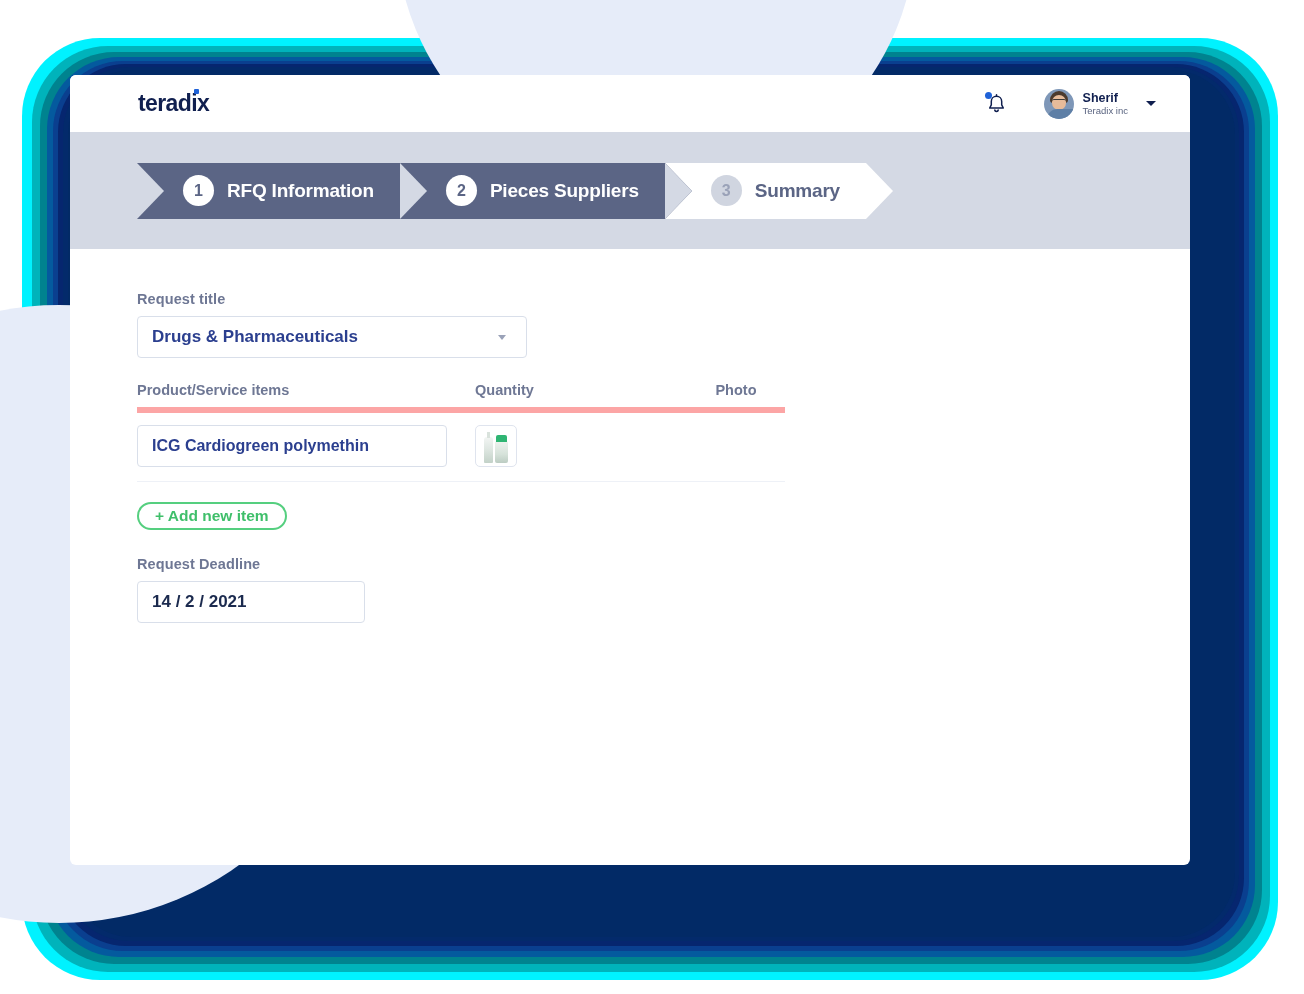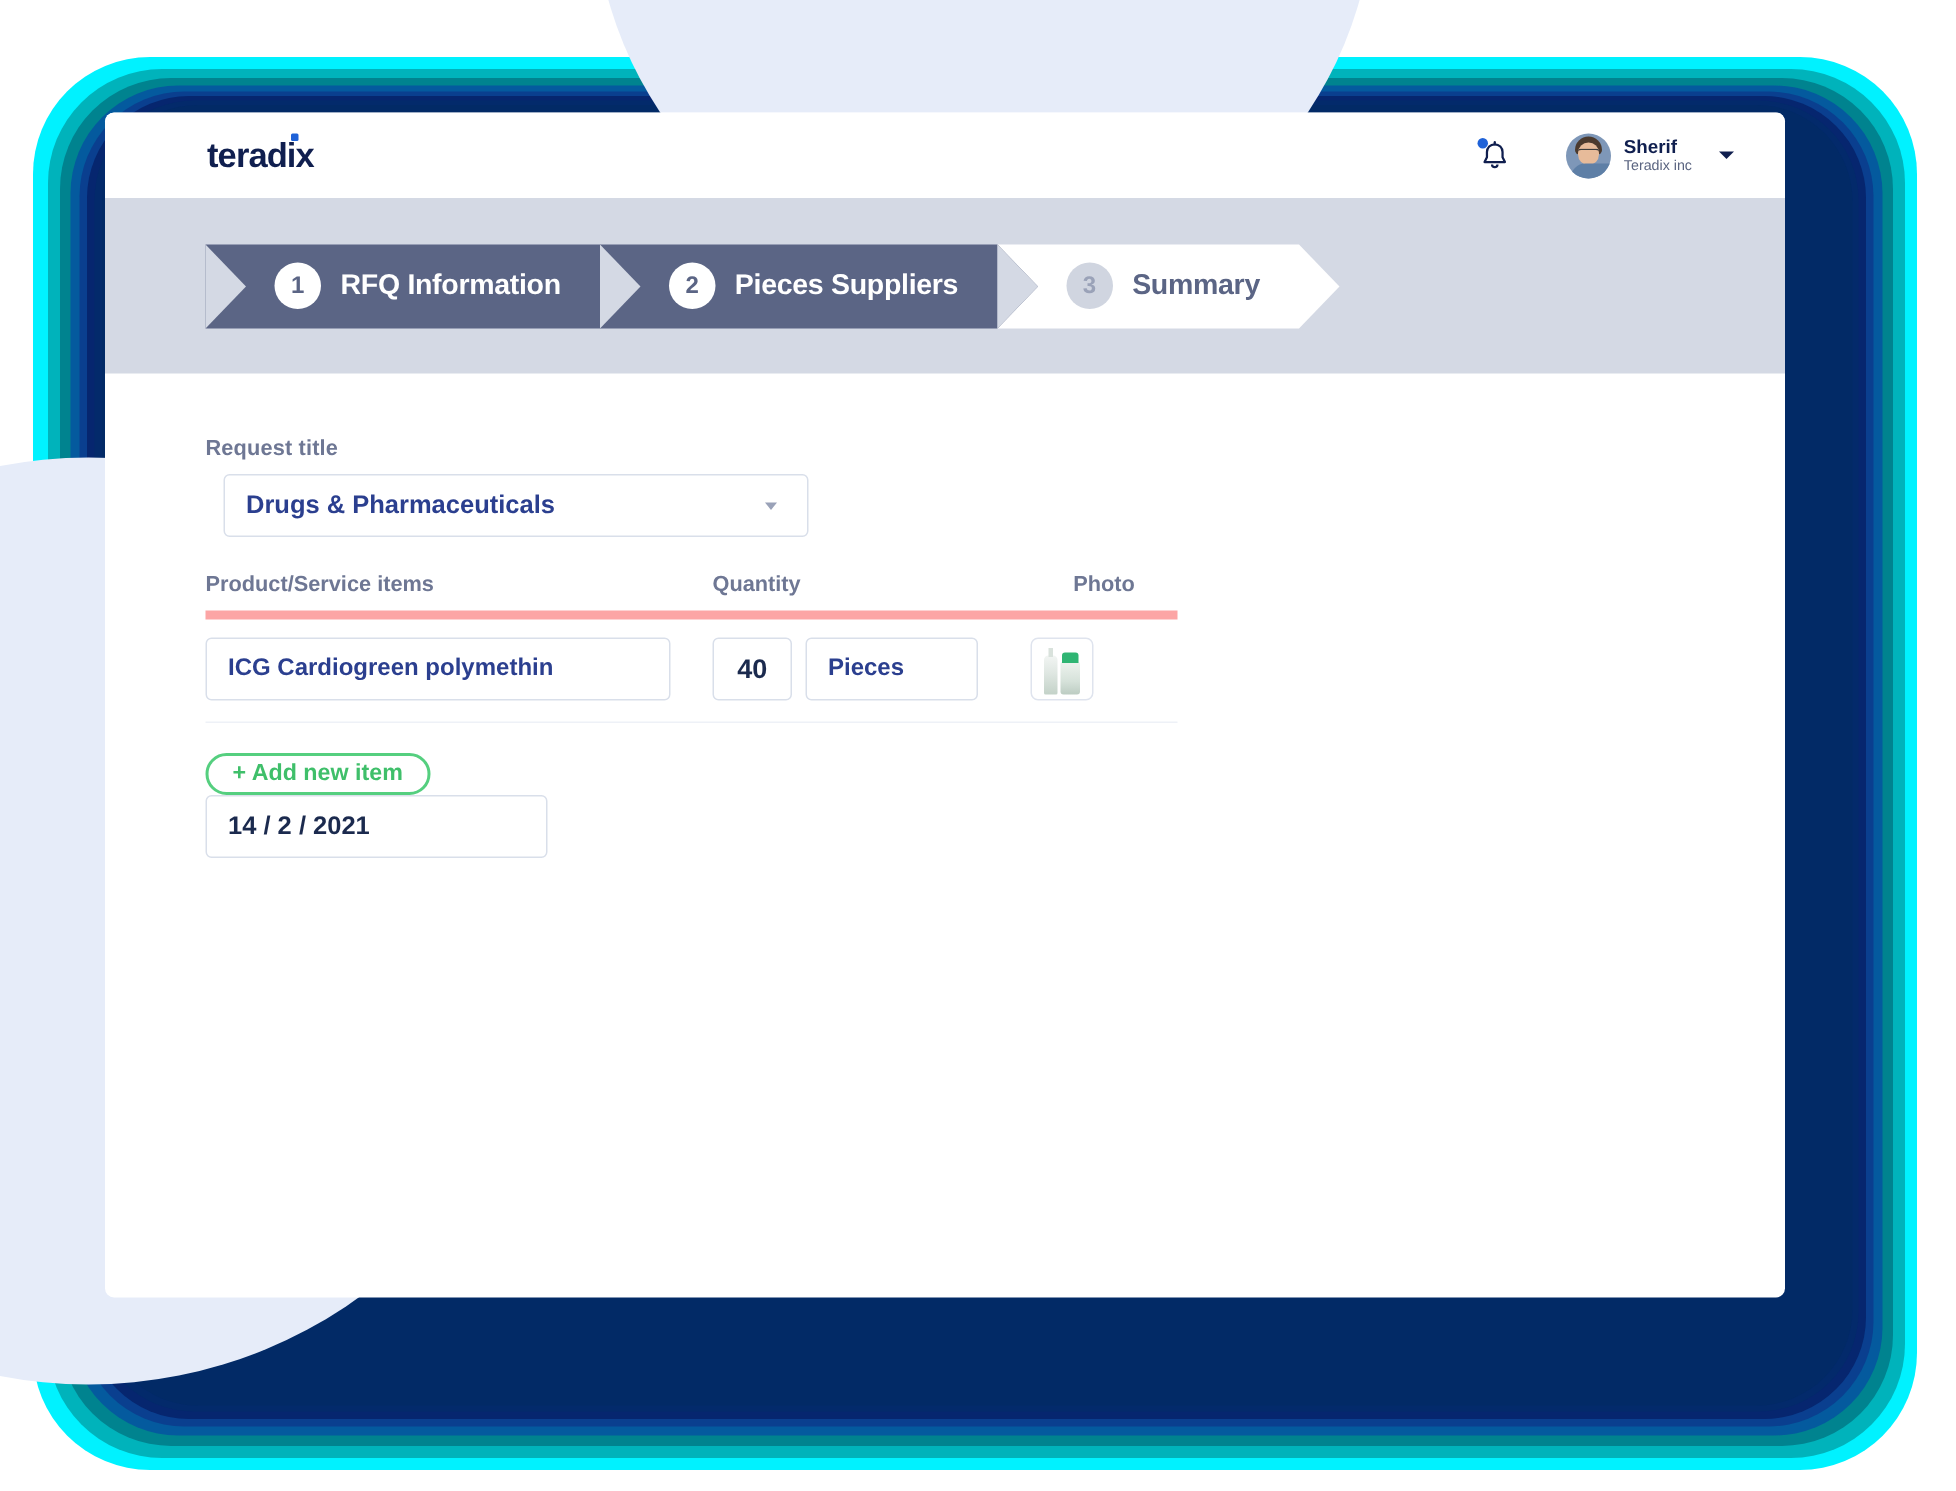--- a/index.html
+++ b/index.html
@@ -82,21 +82,21 @@
   
   .body { padding:42px 0 0 67px; }
   .flabel { font-size:14.5px; color:#6e7794; font-weight:700; letter-spacing:0.1px; margin-bottom:9px; }
   .fin {
     border:1px solid #d9dfea; border-radius:4px; background:#ffffff;
     font-size:17px; font-weight:700; color:#2b3f8f; display:flex; align-items:center;
     padding:0 14px; height:42px; font-family:"Liberation Sans", sans-serif;
   }
   .w-title { width:918px; }
   .mb24 { margin-bottom:24px; }
-  .select { width:390px; justify-content:space-between;margin-left:12px; }
+  .select { width:390px; justify-content:space-between; }
   .select .chev { width:0;height:0;border-left:4px solid transparent;border-right:4px solid transparent;
                   border-top:5px solid #9aa2b8; margin-right:6px; }
 
   
   .table { width:648px; margin-top:4px; }
   .thead { display:flex; border-bottom:6px solid #fca5a5; padding-bottom:9px; }
   .th { font-size:14.5px; color:#6e7794; font-weight:700; }
   .th-name { width:338px; }
   .th-qty  { width:212px; }
   .th-photo{ width:98px;text-align:center; }
@@ -203,35 +203,29 @@
       <div class="table">
         <div class="thead">
           <div class="th th-name">Product/Service items</div>
           <div class="th th-qty">Quantity</div>
           <div class="th th-photo">Photo</div>
         </div>
         <div class="trow">
           <div class="c-name">
             <div class="fin in-name">ICG Cardiogreen polymethin</div>
           </div>
-          <div class="c-qty">
-            <div class="fin in-qty">40</div>
-            <div class="fin in-unit">
-              <span>Pieces</span>
-              <span class="chev"></span>
-            </div>
-          </div>
           <div class="c-photo">
             <div class="photo-box">
               <div class="amp"></div>
               <div class="vial"></div>
             </div>
           </div>
         </div>
       </div>
 
       <div class="addbtn">+ Add new item</div>
 
+      <div class="flabel deadline-label">Request Deadline</div>
       <div class="fin in-date">14 / 2 / 2021</div>
 
     </div>
   </div>
 </div>
 
 </body></html>

